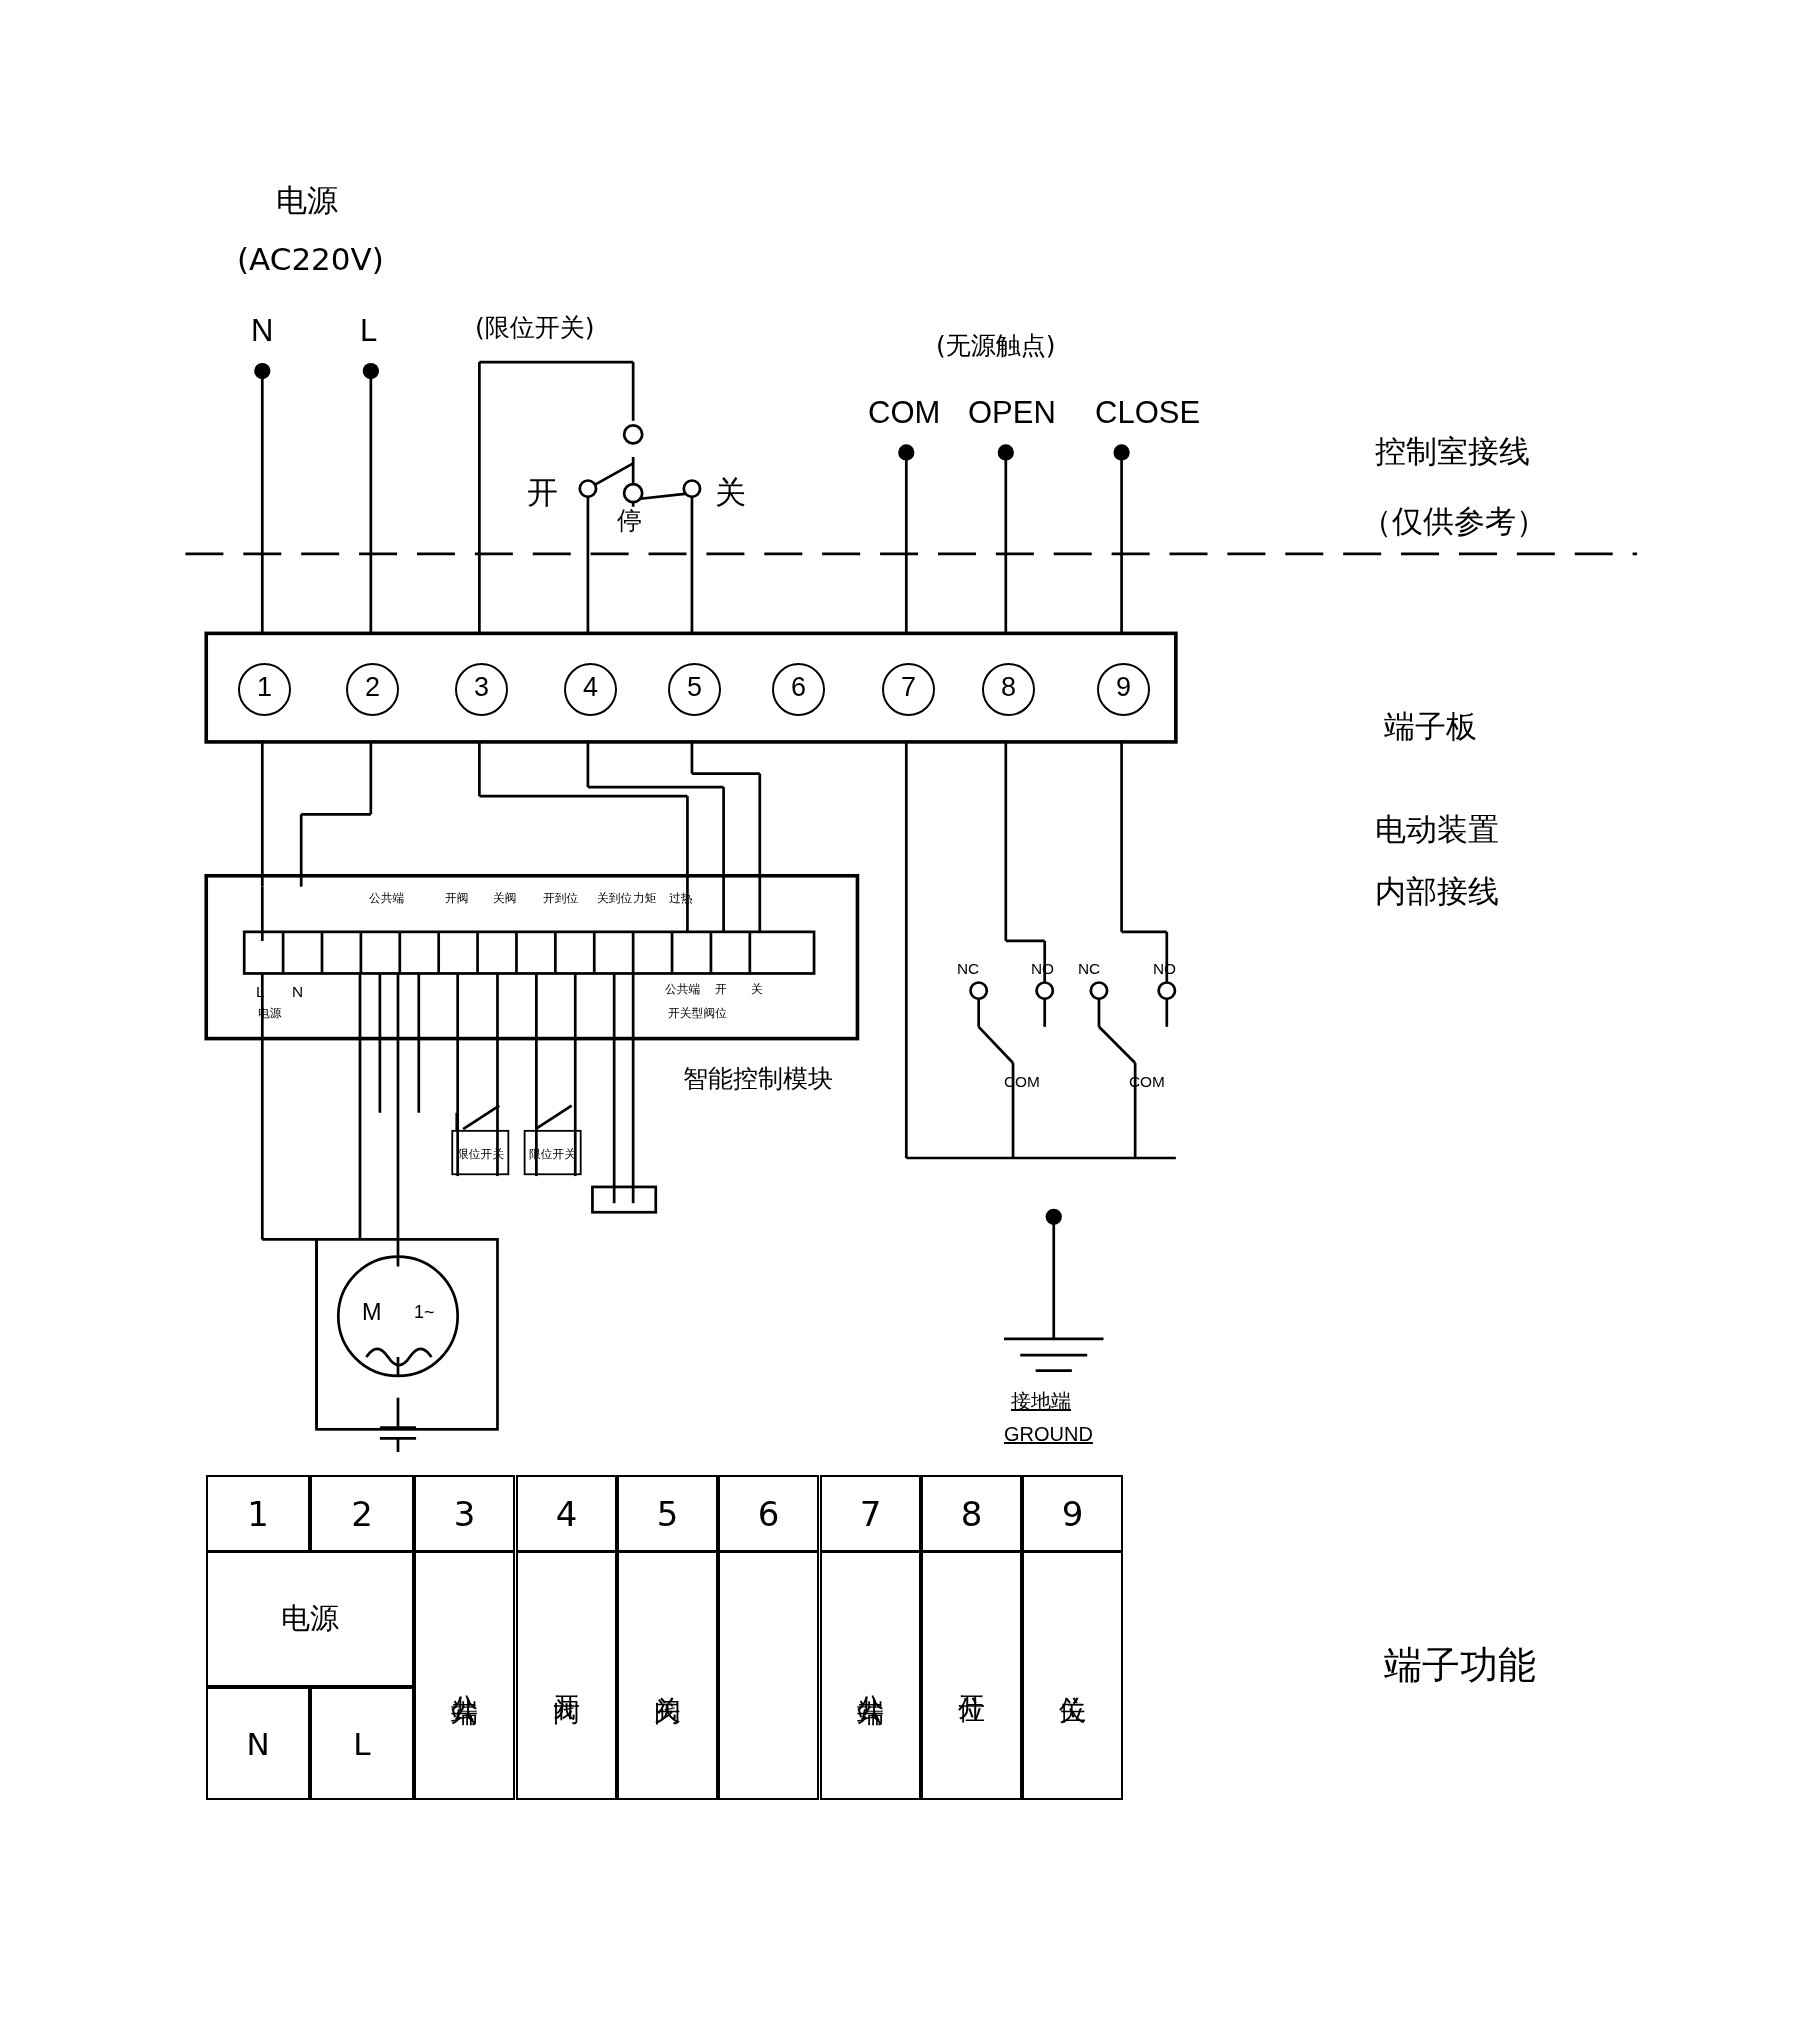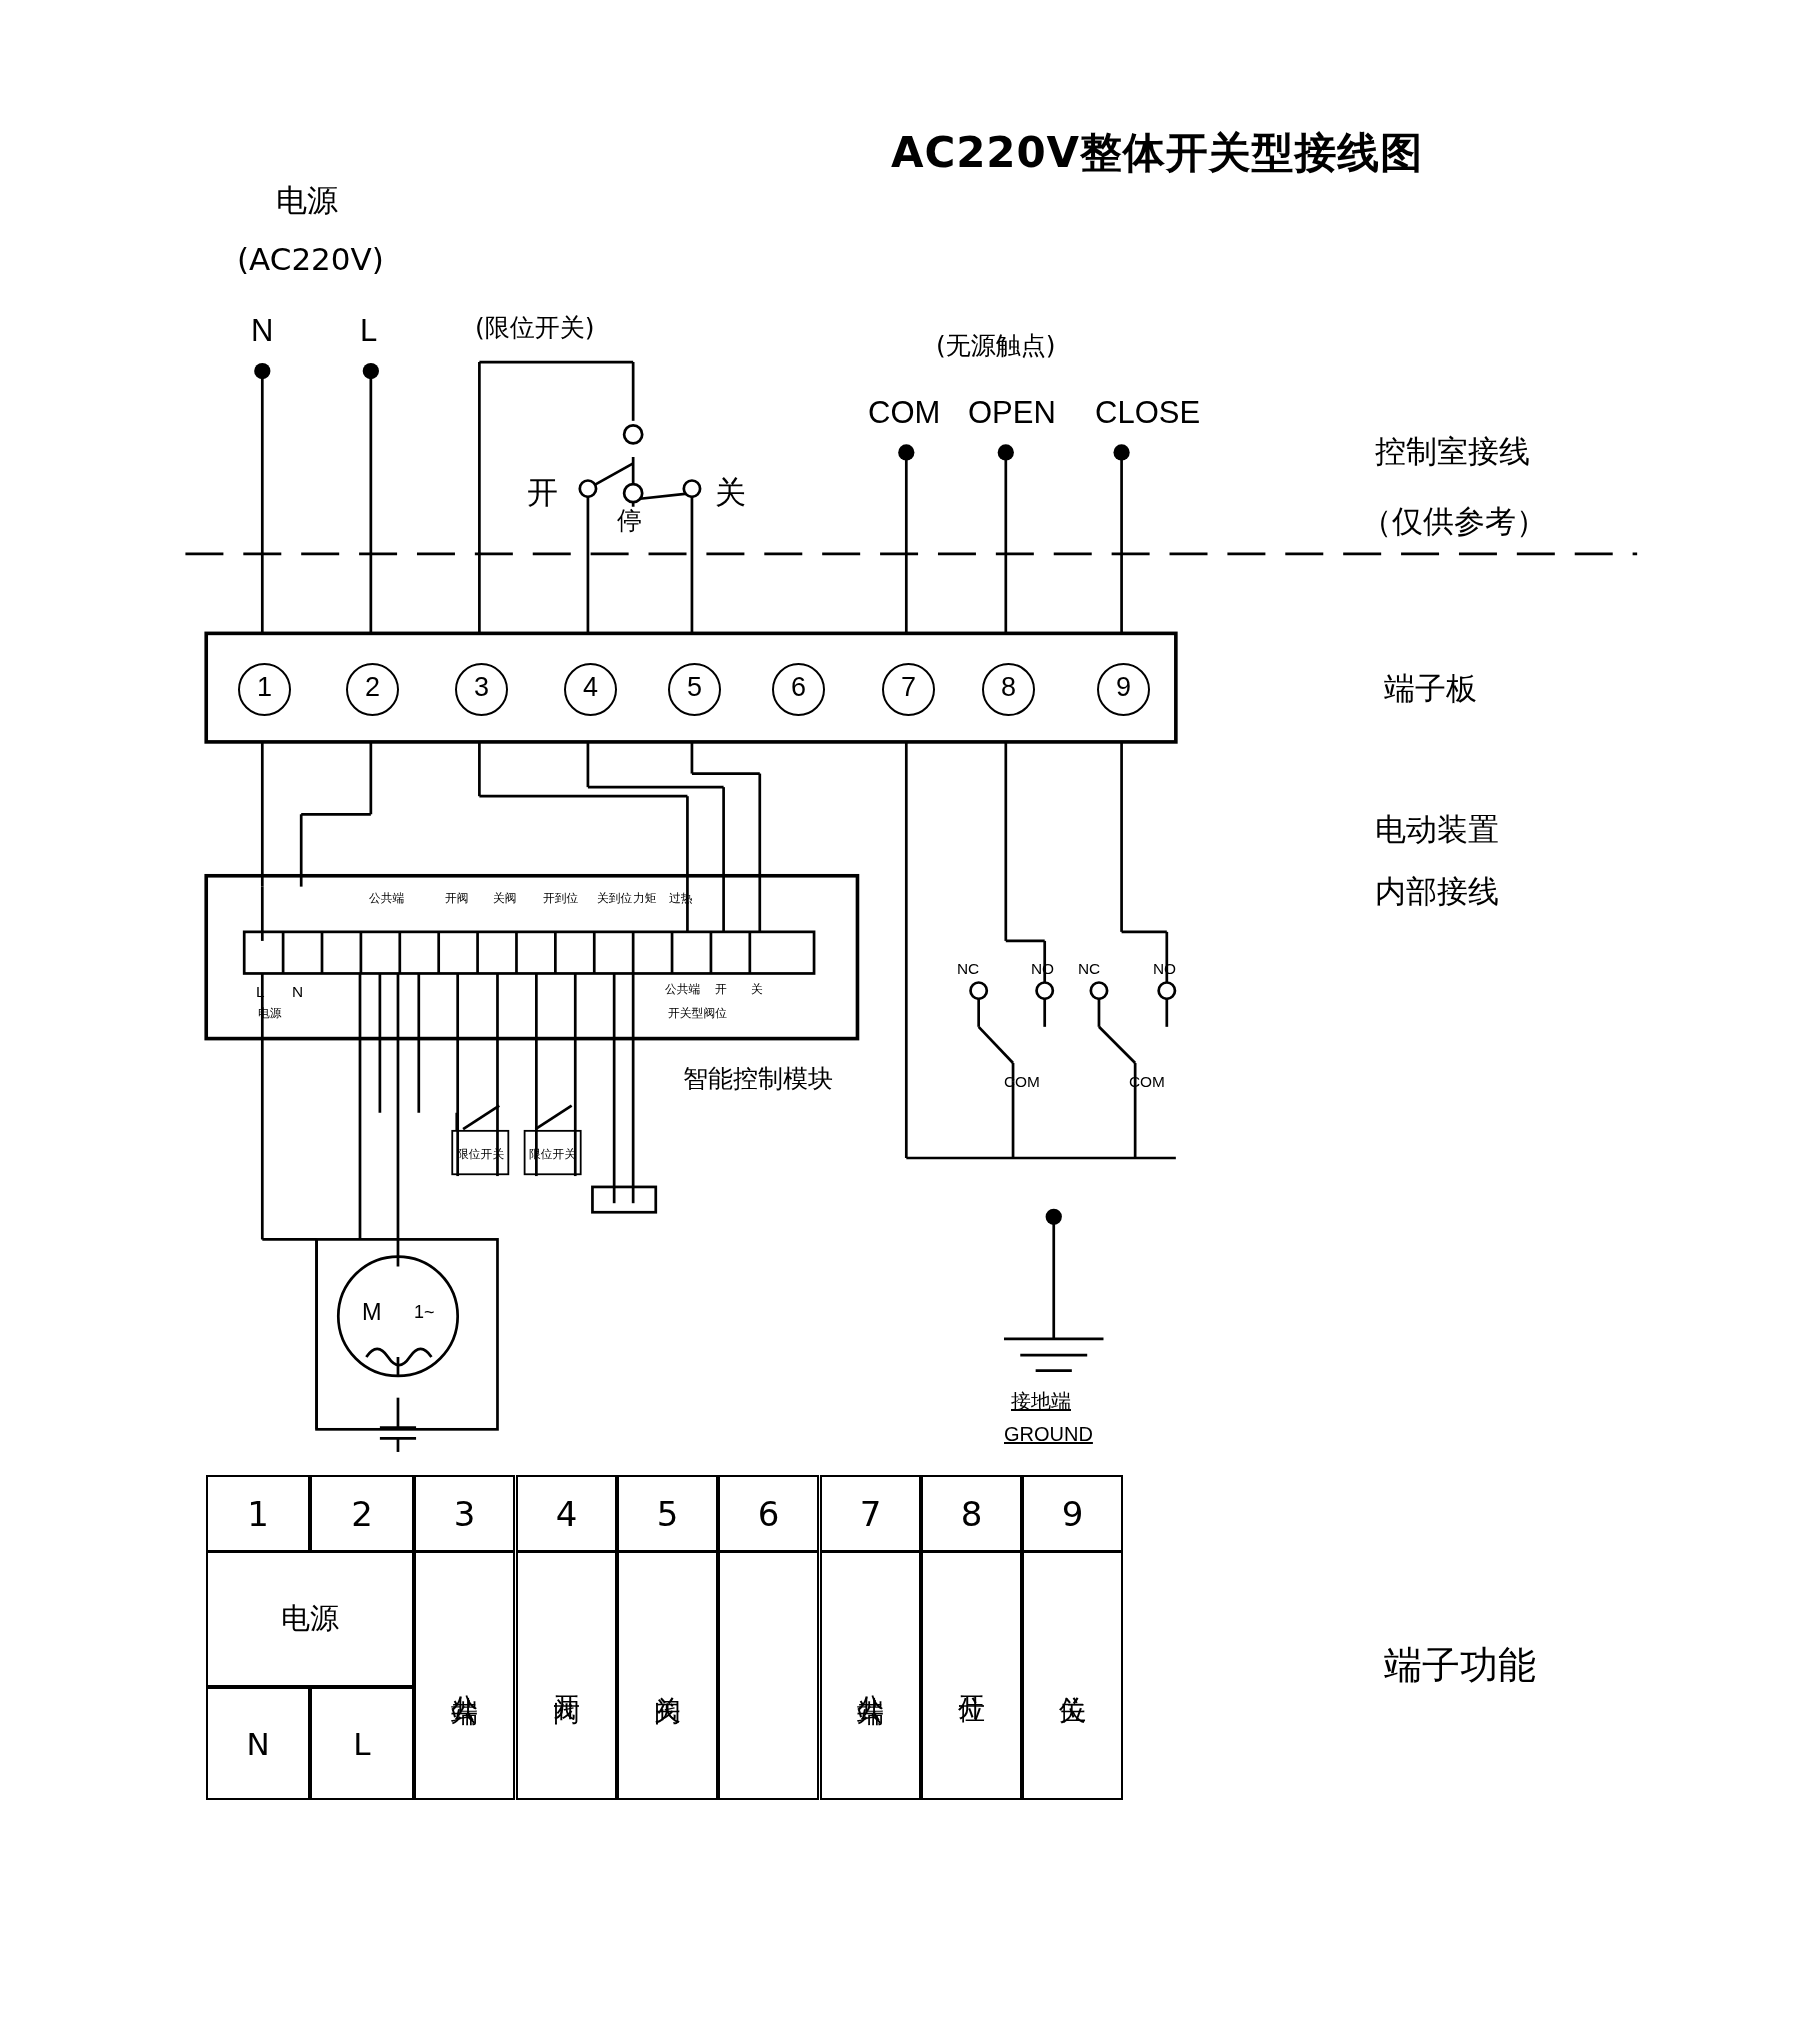--- a/index.html
+++ b/index.html
@@ -212,40 +212,39 @@
       <circle cx="700" cy="545" r="10"></circle>
       <circle cx="650" cy="540" r="9"></circle>
       <circle cx="765" cy="540" r="9"></circle>
       <circle cx="1082" cy="1095" r="9"></circle>
       <circle cx="1155" cy="1095" r="9"></circle>
       <circle cx="1215" cy="1095" r="9"></circle>
       <circle cx="1290" cy="1095" r="9"></circle>
     </g>
   </svg>
 
-  <div class="lbl title cn" style="left:891px; top:127px;">AC220V整体开关型接线图</div>
 
   <div class="lbl big cn" style="left:276px; top:181px;">电源</div>
   <div class="lbl big cn" style="left:237px; top:240px;">(AC220V)</div>
   <div class="lbl big" style="left:251px; top:312px;">N</div>
   <div class="lbl big" style="left:360px; top:312px;">L</div>
 
   <div class="lbl med cn" style="left:475px; top:312px;">(限位开关)</div>
   <div class="lbl big cn" style="left:527px; top:473px;">开</div>
   <div class="lbl med cn" style="left:617px; top:505px;">停</div>
   <div class="lbl big cn" style="left:715px; top:473px;">关</div>
 
   <div class="lbl med cn" style="left:936px; top:330px;">(无源触点)</div>
   <div class="lbl big" style="left:868px; top:394px;">COM</div>
   <div class="lbl big" style="left:968px; top:394px;">OPEN</div>
   <div class="lbl big" style="left:1095px; top:394px;">CLOSE</div>
 
   <div class="lbl big cn" style="left:1375px; top:432px;">控制室接线</div>
   <div class="lbl big cn" style="left:1361px; top:502px;">（仅供参考）</div>
-  <div class="lbl big cn" style="left:1384px; top:669px;">端子板</div>
+  <div class="lbl big cn" style="left:1384px; top:707px;">端子板</div>
   <div class="lbl big cn" style="left:1375px; top:810px;">电动装置</div>
   <div class="lbl big cn" style="left:1375px; top:872px;">内部接线</div>
   <div class="lbl" style="left:1384px; top:1606px; font-size:38px; font-family:'DejaVu Sans', sans-serif;margin-top:36px;">端子功能</div>
 
   <div class="termnum" style="left:238px; top:663px;">1</div>
   <div class="termnum" style="left:346px; top:663px;">2</div>
   <div class="termnum" style="left:455px; top:663px;">3</div>
   <div class="termnum" style="left:564px; top:663px;">4</div>
   <div class="termnum" style="left:668px; top:663px;">5</div>
   <div class="termnum" style="left:772px; top:663px;">6</div>

